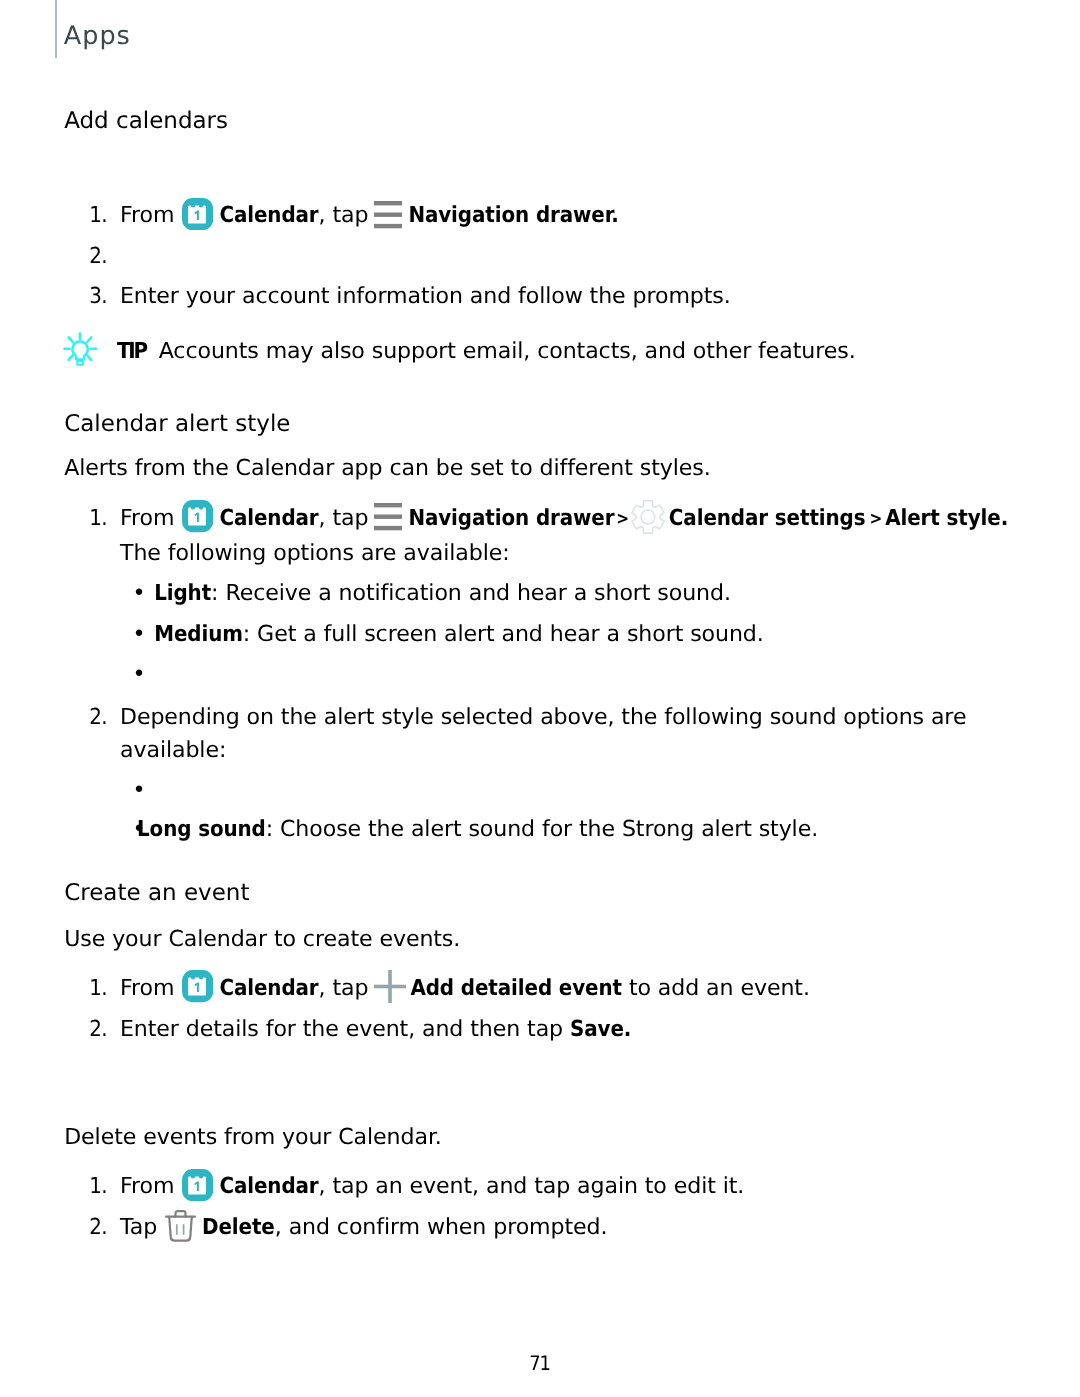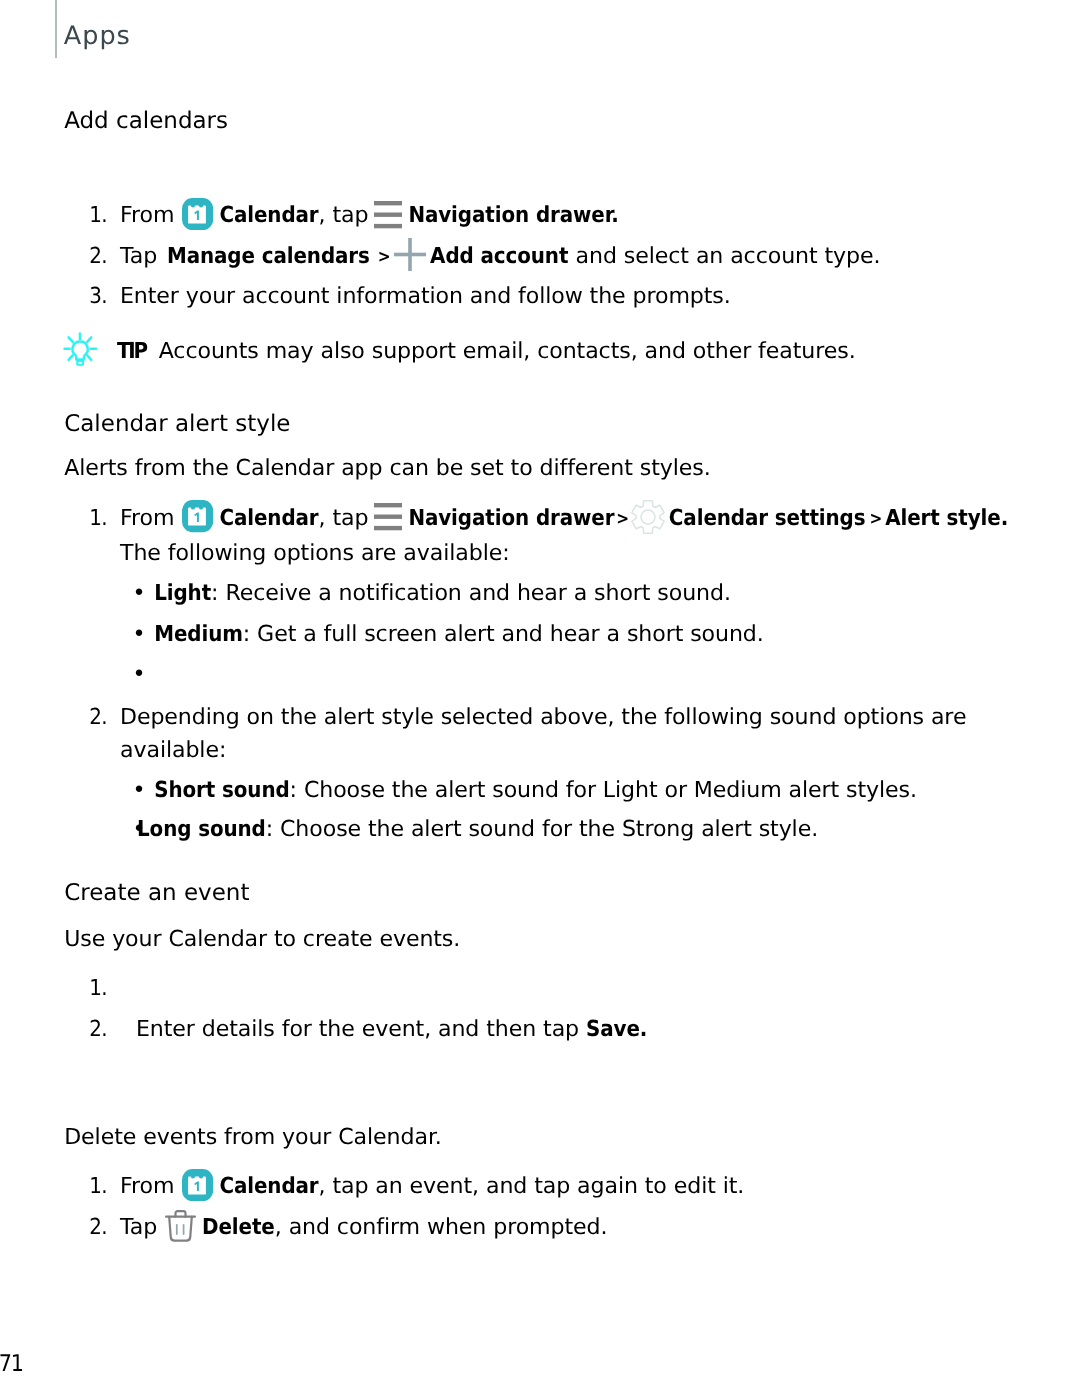--- a/index.html
+++ b/index.html
@@ -16,21 +16,21 @@
   h2.h{position:absolute;margin:0;font-weight:400;font-size:23px;line-height:1;
        white-space:nowrap;}
   .tx{position:absolute;font-size:22.1px;line-height:1;white-space:nowrap;letter-spacing:-0.09px;}
   .num{position:absolute;font-size:22.1px;line-height:1;text-align:right;width:30px;
        font-stretch:condensed;letter-spacing:-0.6px;}
   .bul{position:absolute;font-size:22.1px;line-height:1;}
   b{font-weight:700;font-stretch:condensed;}
   .gt{display:inline-block;width:8.7px;font-size:17px;font-weight:700;font-stretch:condensed;
       position:relative;top:-1.2px;overflow:visible;white-space:nowrap;}
   .sp{display:inline-block;}
-  .pgno{position:absolute;left:0;width:1080px;font-size:23px;line-height:1;
+  .pgno{position:absolute;left:0;width:1080px;text-align:center;font-size:20px;line-height:1;
         font-stretch:condensed;letter-spacing:-1.2px;text-indent:-1.2px;}
 
   
   .ic{display:inline-block;vertical-align:baseline;position:relative;height:0;width:0;overflow:visible;}
   .ic svg{display:block;position:absolute;left:0;}
   
   .ic[data-icon="cal"]  {width:45.0px;} .ic[data-icon="cal"]   svg{left:7.5px; top:-24.5px;}
   .ic[data-icon="nav"]  {width:40.0px;} .ic[data-icon="nav"]   svg{left:6.0px; top:-21.5px;}
   .ic[data-icon="plus"] {width:42.0px;} .ic[data-icon="plus"]  svg{left:var(--dx,5.8px); top:-25.3px;}
   .ic[data-icon="gear"] {width:42.0px;} .ic[data-icon="gear"]  svg{left:4.6px; top:-25.2px;}
@@ -51,24 +51,20 @@
       <rect x="0" y="0" width="31.2" height="32.2" rx="10.4" ry="10.8" fill="#2eb5c4"></rect>
       <path fill="#fff" d="M7.0 7.4h1.8a2.15 2.15 0 0 0 4.3 0h3.8a2.15 2.15 0 0 0 4.3 0h1.8c.5 0 .9.4.9.9v16.4c0 .5-.4.9-.9.9H7.0c-.5 0-.9-.4-.9-.9V8.3c0-.5.4-.9.9-.9z"></path>
       <path fill="#2eb5c4" d="M12.4 14.6l3.0-2.1h1.5v9.6h-1.95v-7.2l-2.05 1.35z"></path>
     </svg></span><b>Calendar</b><span>, tap</span><span class="ic" data-icon="nav"><svg width="28" height="28" viewBox="0 0 28 28">
       <rect x="0" y="0" width="28" height="4.4" fill="#808080"></rect>
       <rect x="0" y="11.5" width="28" height="4.4" fill="#808080"></rect>
       <rect x="0" y="22.9" width="28" height="4.4" fill="#808080"></rect>
     </svg></span><b>Navigation drawer</b><b>.</b></div>
 
   <div class="num" style="left:77px;top:244.8px">2.</div>
-  <div class="tx" style="left:120px;top:244.8px"><span>Tap</span><span class="sp" style="width:9.8px"></span><b>Manage calendars</b><span class="sp" style="width:7.9px"></span><span class="gt" style="width:10.4px">&gt;</span><span class="ic" data-icon="plus"><svg width="32" height="33" viewBox="0 0 32 33">
-      <rect x="0" y="14.7" width="32" height="3.6" fill="#93a6ad"></rect>
-      <rect x="14.2" y="0" width="3.6" height="33" fill="#93a6ad"></rect>
-    </svg></span><b>Add account</b><span class="sp" style="width:7.3px"></span><span>and select an account type.</span></div>
 
   <div class="num" style="left:77px;top:285.2px">3.</div>
   <div class="tx" style="left:120px;top:285.2px">Enter your account information and follow the prompts.</div>
 
   <span class="ic" data-icon="bulb" style="position: absolute; left: 63.2px; top: 332.4px;">
       <svg width="34.5" height="35.5" viewBox="0 0 34.5 35.5" fill="none" stroke="#2ff2f2" stroke-width="2.45" stroke-linecap="round" stroke-linejoin="round" style="position: static;">
       <path d="M17.1 9.5a7.6 7.6 0 0 0 -4.7 13.6c.55.43.85 1.1.85 1.8v2.5h7.7v-2.5c0-.7.3-1.37.85-1.8A7.6 7.6 0 0 0 17.1 9.5z"></path>
       <rect x="14.3" y="28.9" width="5.6" height="3.9" stroke-width="2.1"></rect>
       <path d="M16.9 1.5v5.4"></path>
       <path d="M1.5 16.65h5.2"></path>
@@ -103,31 +99,38 @@
   <div class="tx" style="left:154.2px;top:582.4px"><b>Light</b><span>: Receive a notification and hear a short sound.</span></div>
   <div class="bul" style="left:132.6px;top:622.8px">•</div>
   <div class="tx" style="left:154.2px;top:622.8px"><b>Medium</b><span>: Get a full screen alert and hear a short sound.</span></div>
   <div class="bul" style="left:132.6px;top:663.1px">•</div>
 
   <div class="num" style="left:77px;top:705.9px">2.</div>
   <div class="tx" style="left:120px;top:705.9px">Depending on the alert style selected above, the following sound options are</div>
   <div class="tx" style="left:120px;top:739.2px">available:</div>
 
   <div class="bul" style="left:132.6px;top:779.0px">•</div>
-  <div class="tx" style="left:154.2px;top:779.0px"><b>Short sound</b><span>: Choose the alert sound for Light or Medium alert styles.</span></div>
   <div class="bul" style="left:132.6px;top:818.2px">•</div>
   <div class="tx" style="left:137px;top:818.2px"><b>Long sound</b><span>: Choose the alert sound for the Strong alert style.</span></div>
 
   <h2 class="h" style="left:64.2px;top:882.4px">Create an event</h2>
   <div class="tx" style="left:64.2px;top:927.5px">Use your Calendar to create events.</div>
 
   <div class="num" style="left:77px;top:976.9px">1.</div>
+  <div class="tx" style="left:120px;top:976.9px"><span>From</span><span class="ic" data-icon="cal"><svg width="31.2" height="32.2" viewBox="0 0 31.2 32.2">
+      <rect x="0" y="0" width="31.2" height="32.2" rx="10.4" ry="10.8" fill="#2eb5c4"></rect>
+      <path fill="#fff" d="M7.0 7.4h1.8a2.15 2.15 0 0 0 4.3 0h3.8a2.15 2.15 0 0 0 4.3 0h1.8c.5 0 .9.4.9.9v16.4c0 .5-.4.9-.9.9H7.0c-.5 0-.9-.4-.9-.9V8.3c0-.5.4-.9.9-.9z"></path>
+      <path fill="#2eb5c4" d="M12.4 14.6l3.0-2.1h1.5v9.6h-1.95v-7.2l-2.05 1.35z"></path>
+    </svg></span><b>Calendar</b><span>, tap</span><span class="ic" data-icon="plus" style="--dx:5.7px"><svg width="32" height="33" viewBox="0 0 32 33">
+      <rect x="0" y="14.7" width="32" height="3.6" fill="#93a6ad"></rect>
+      <rect x="14.2" y="0" width="3.6" height="33" fill="#93a6ad"></rect>
+    </svg></span><b>Add detailed event</b> <span>to add an event.</span></div>
 
   <div class="num" style="left:77px;top:1018.4px">2.</div>
-  <div class="tx" style="left:136px;top:1018.4px"><span>Enter details for the event, and then tap</span> <b>Save</b><b>.</b></div>
+  <div class="tx" style="left:120px;top:1018.4px"><span>Enter details for the event, and then tap</span> <b>Save</b><b>.</b></div>
 
   <div class="tx" style="left:64.2px;top:1125.8px">Delete events from your Calendar.</div>
 
   <div class="num" style="left:77px;top:1175.4px">1.</div>
   <div class="tx" style="left:120px;top:1175.4px"><span>From</span><span class="ic" data-icon="cal"><svg width="31.2" height="32.2" viewBox="0 0 31.2 32.2">
       <rect x="0" y="0" width="31.2" height="32.2" rx="10.4" ry="10.8" fill="#2eb5c4"></rect>
       <path fill="#fff" d="M7.0 7.4h1.8a2.15 2.15 0 0 0 4.3 0h3.8a2.15 2.15 0 0 0 4.3 0h1.8c.5 0 .9.4.9.9v16.4c0 .5-.4.9-.9.9H7.0c-.5 0-.9-.4-.9-.9V8.3c0-.5.4-.9.9-.9z"></path>
       <path fill="#2eb5c4" d="M12.4 14.6l3.0-2.1h1.5v9.6h-1.95v-7.2l-2.05 1.35z"></path>
     </svg></span><b>Calendar</b><span>, tap an event, and tap again to edit it.</span></div>
 

